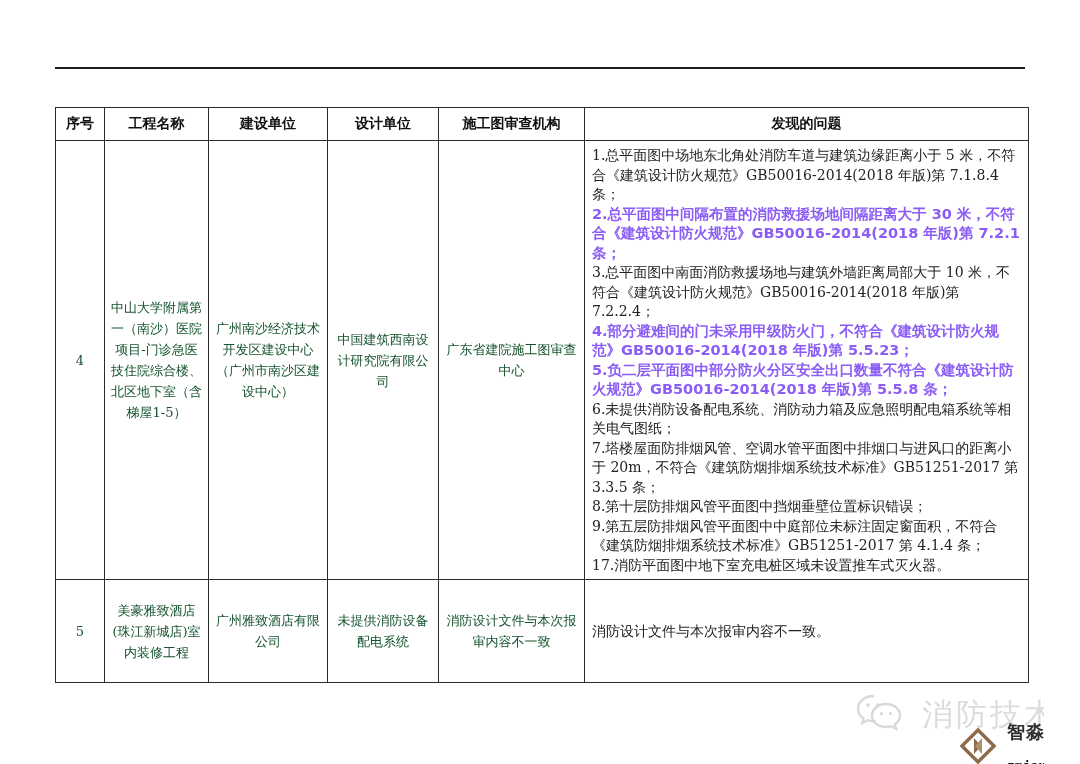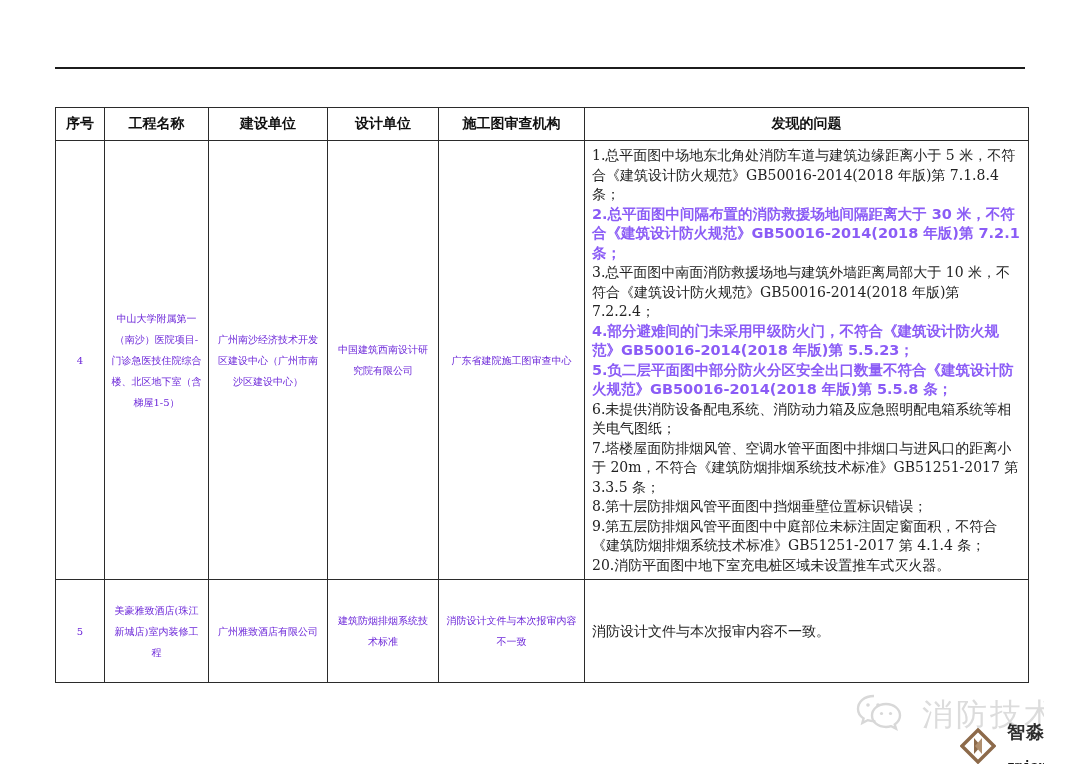--- a/index.html
+++ b/index.html
@@ -37,24 +37,24 @@
     height: 33px;
     font-family: "DejaVu Sans", "Liberation Sans", sans-serif;
     font-weight: bold;
     font-size: 14px;
     color: #111;
     text-align: center;
     padding: 2px;
   }
   td.c {
     text-align: center;
-    font-size: 10px;
+    font-size: 13px;
     line-height: 21px;
     padding: 4px 6px;
-    color: #6d28d9;
+    color: #14532d;
   }
   td.problems-cell {
     vertical-align: top;
     padding: 5px 7px 4px 7px;
     margin-left: 9px;
   }
   tr.row-4 { height: 405px; }
   tr.row-5 { height: 103px; }
   tr.row-5 td.problems-cell { vertical-align: middle; }
   .problem-item {
@@ -144,28 +144,28 @@
       <td class="problems-cell">
             <div class="problem-item">1.总平面图中场地东北角处消防车道与建筑边缘距离小于 5 米，不符合《建筑设计防火规范》GB50016-2014(2018 年版)第 7.1.8.4 条；</div>
             <div class="problem-item bold">2.总平面图中间隔布置的消防救援场地间隔距离大于 30 米，不符合《建筑设计防火规范》GB50016-2014(2018 年版)第 7.2.1 条；</div>
             <div class="problem-item">3.总平面图中南面消防救援场地与建筑外墙距离局部大于 10 米，不符合《建筑设计防火规范》GB50016-2014(2018 年版)第 7.2.2.4；</div>
             <div class="problem-item bold">4.部分避难间的门未采用甲级防火门，不符合《建筑设计防火规范》GB50016-2014(2018 年版)第 5.5.23；</div>
             <div class="problem-item bold">5.负二层平面图中部分防火分区安全出口数量不符合《建筑设计防火规范》GB50016-2014(2018 年版)第 5.5.8 条；</div>
             <div class="problem-item">6.未提供消防设备配电系统、消防动力箱及应急照明配电箱系统等相关电气图纸；</div>
             <div class="problem-item">7.塔楼屋面防排烟风管、空调水管平面图中排烟口与进风口的距离小于 20m，不符合《建筑防烟排烟系统技术标准》GB51251-2017 第 3.3.5 条；</div>
             <div class="problem-item">8.第十层防排烟风管平面图中挡烟垂壁位置标识错误；</div>
             <div class="problem-item">9.第五层防排烟风管平面图中中庭部位未标注固定窗面积，不符合《建筑防烟排烟系统技术标准》GB51251-2017 第 4.1.4 条；</div>
-            <div class="problem-item">20.消防平面图中地下室充电桩区域未设置推车式灭火器。</div>
+            <div class="problem-item">17.消防平面图中地下室充电桩区域未设置推车式灭火器。</div>
           </td>
     </tr>
     <tr class="row-5">
       <td class="c">5</td>
       <td class="c">美豪雅致酒店(珠江新城店)室内装修工程</td>
       <td class="c">广州雅致酒店有限公司</td>
-      <td class="c">建筑防烟排烟系统技术标准</td>
+      <td class="c">未提供消防设备配电系统</td>
       <td class="c">消防设计文件与本次报审内容不一致</td>
       <td class="problems-cell">
             <div class="problem-item">消防设计文件与本次报审内容不一致。</div>
           </td>
     </tr>
   </tbody>
     </table>
 
   <div class="watermark">
     <span>

